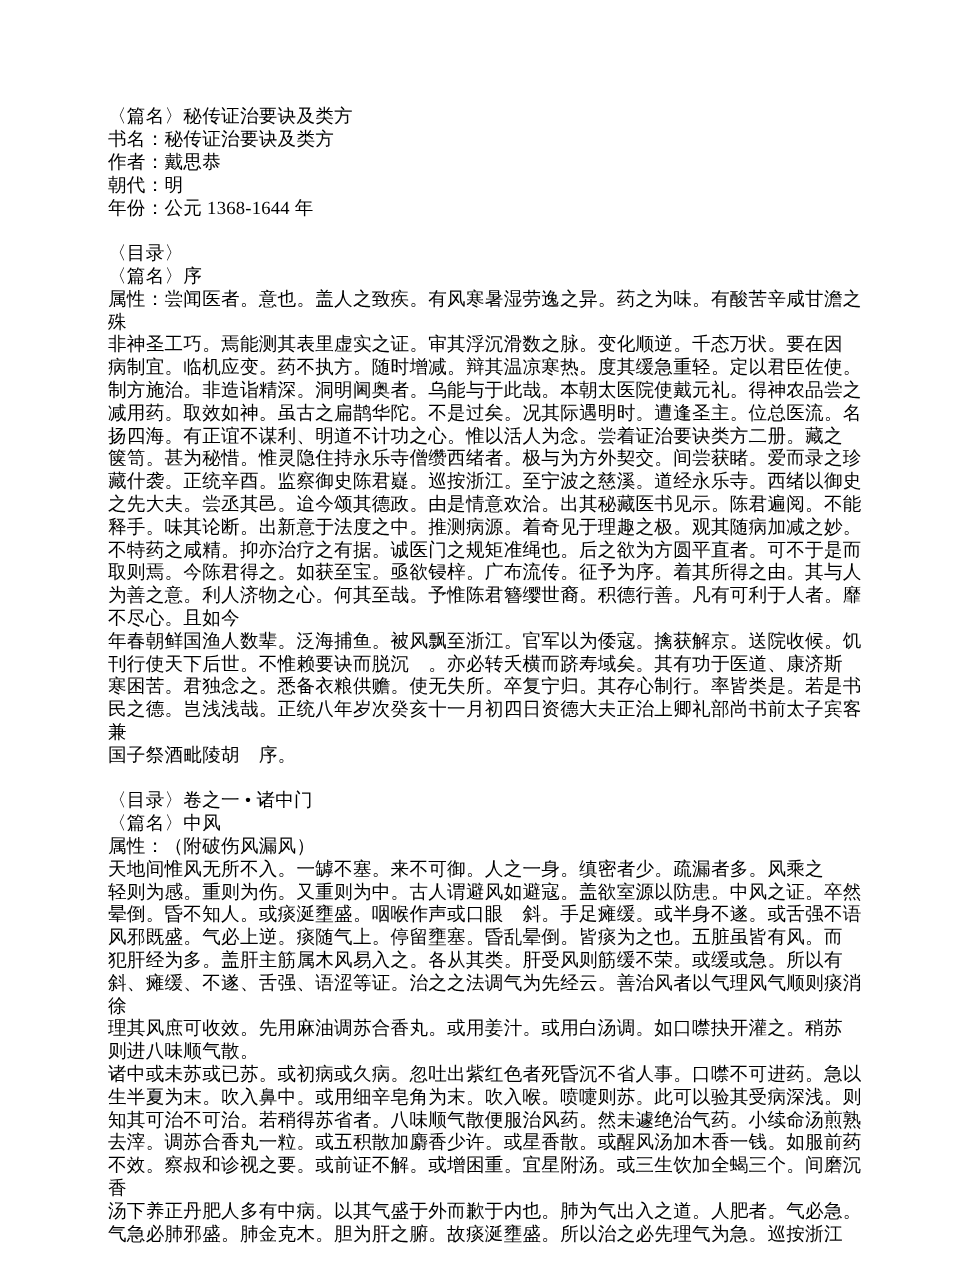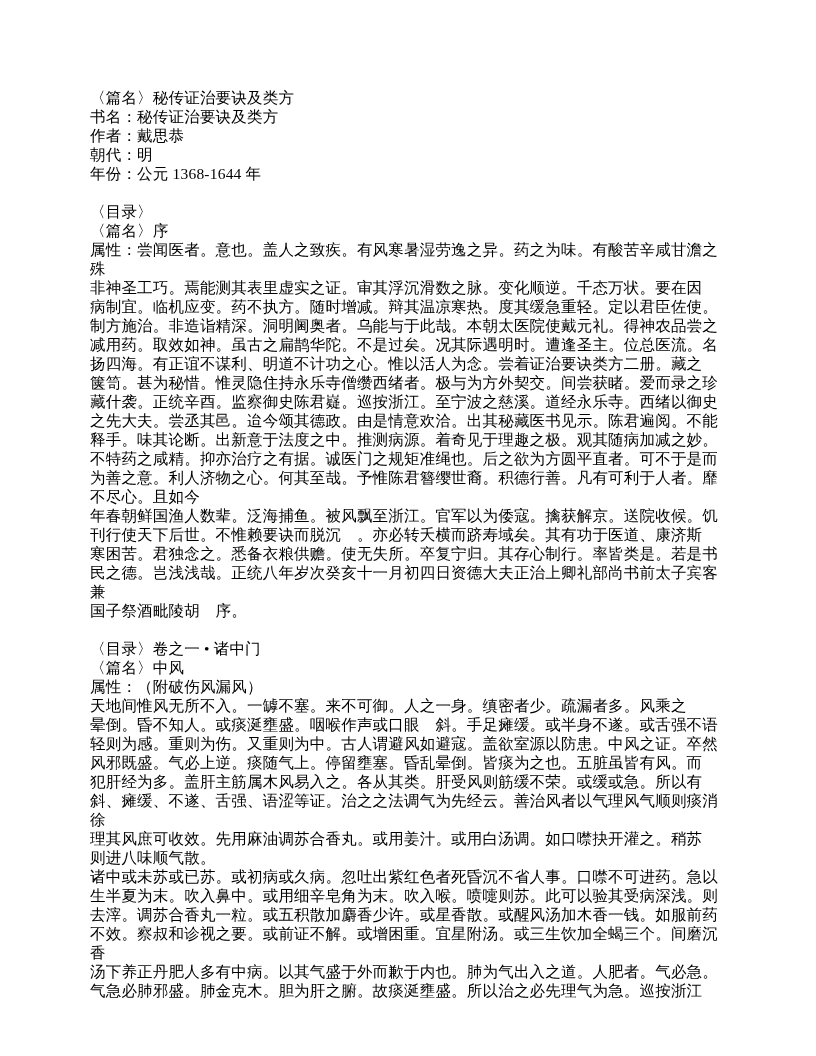--- a/index.html
+++ b/index.html
@@ -50,41 +50,43 @@
       <div class="text-line">非神圣工巧。焉能测其表里虚实之证。审其浮沉滑数之脉。变化顺逆。千态万状。要在因</div>
       <div class="text-line">病制宜。临机应变。药不执方。随时增减。辩其温凉寒热。度其缓急重轻。定以君臣佐使。</div>
       <div class="text-line">制方施治。非造诣精深。洞明阃奥者。乌能与于此哉。本朝太医院使戴元礼。得神农品尝之</div>
       <div class="text-line">减用药。取效如神。虽古之扁鹊华陀。不是过矣。况其际遇明时。遭逢圣主。位总医流。名</div>
       <div class="text-line">扬四海。有正谊不谋利、明道不计功之心。惟以活人为念。尝着证治要诀类方二册。藏之</div>
       <div class="text-line">箧笥。甚为秘惜。惟灵隐住持永乐寺僧缵西绪者。极与为方外契交。间尝获睹。爱而录之珍</div>
       <div class="text-line">藏什袭。正统辛酉。监察御史陈君嶷。巡按浙江。至宁波之慈溪。道经永乐寺。西绪以御史</div>
       <div class="text-line">之先大夫。尝丞其邑。迨今颂其德政。由是情意欢洽。出其秘藏医书见示。陈君遍阅。不能</div>
       <div class="text-line">释手。味其论断。出新意于法度之中。推测病源。着奇见于理趣之极。观其随病加减之妙。</div>
       <div class="text-line">不特药之咸精。抑亦治疗之有据。诚医门之规矩准绳也。后之欲为方圆平直者。可不于是而</div>
+      <div class="text-line">取则焉。今陈君得之。如获至宝。亟欲锓梓。广布流传。征予为序。着其所得之由。其与人</div>
       <div class="text-line">为善之意。利人济物之心。何其至哉。予惟陈君簪缨世裔。积德行善。凡有可利于人者。靡</div>
       <div class="text-line">不尽心。且如今</div>
       <div class="text-line">年春朝鲜国渔人数辈。泛海捕鱼。被风飘至浙江。官军以为倭寇。擒获解京。送院收候。饥</div>
       <div class="text-line">刊行使天下后世。不惟赖要诀而脱沉　。亦必转夭横而跻寿域矣。其有功于医道、康济斯</div>
       <div class="text-line">寒困苦。君独念之。悉备衣粮供赡。使无失所。卒复宁归。其存心制行。率皆类是。若是书</div>
       <div class="text-line">民之德。岂浅浅哉。正统八年岁次癸亥十一月初四日资德大夫正治上卿礼部尚书前太子宾客兼</div>
       <div class="text-line">国子祭酒毗陵胡　序。</div>
     </div>
 
   <div class="block">
       <div class="text-line">〈目录〉卷之一 • 诸中门</div>
       <div class="text-line">〈篇名〉中风</div>
       <div class="text-line">属性：（附破伤风漏风）</div>
       <div class="text-line">天地间惟风无所不入。一罅不塞。来不可御。人之一身。缜密者少。疏漏者多。风乘之</div>
+      <div class="text-line">轻则为感。重则为伤。又重则为中。古人谓避风如避寇。盖欲室源以防患。中风之证。卒然</div>
       <div class="text-line">晕倒。昏不知人。或痰涎壅盛。咽喉作声或口眼　斜。手足瘫缓。或半身不遂。或舌强不语</div>
-      <div class="text-line">轻则为感。重则为伤。又重则为中。古人谓避风如避寇。盖欲室源以防患。中风之证。卒然</div>
       <div class="text-line">风邪既盛。气必上逆。痰随气上。停留壅塞。昏乱晕倒。皆痰为之也。五脏虽皆有风。而</div>
       <div class="text-line">犯肝经为多。盖肝主筋属木风易入之。各从其类。肝受风则筋缓不荣。或缓或急。所以有</div>
       <div class="text-line">斜、瘫缓、不遂、舌强、语涩等证。治之之法调气为先经云。善治风者以气理风气顺则痰消徐</div>
       <div class="text-line">理其风庶可收效。先用麻油调苏合香丸。或用姜汁。或用白汤调。如口噤抉开灌之。稍苏</div>
       <div class="text-line">则进八味顺气散。</div>
       <div class="text-line">诸中或未苏或已苏。或初病或久病。忽吐出紫红色者死昏沉不省人事。口噤不可进药。急以</div>
       <div class="text-line">生半夏为末。吹入鼻中。或用细辛皂角为末。吹入喉。喷嚏则苏。此可以验其受病深浅。则</div>
+      <div class="text-line">知其可治不可治。若稍得苏省者。八味顺气散便服治风药。然未遽绝治气药。小续命汤煎熟</div>
       <div class="text-line">去滓。调苏合香丸一粒。或五积散加麝香少许。或星香散。或醒风汤加木香一钱。如服前药</div>
       <div class="text-line">不效。察叔和诊视之要。或前证不解。或增困重。宜星附汤。或三生饮加全蝎三个。间磨沉香</div>
       <div class="text-line">汤下养正丹肥人多有中病。以其气盛于外而歉于内也。肺为气出入之道。人肥者。气必急。</div>
       <div class="text-line">气急必肺邪盛。肺金克木。胆为肝之腑。故痰涎壅盛。所以治之必先理气为急。巡按浙江</div>
     </div>
 </div>
 
 </body></html>

